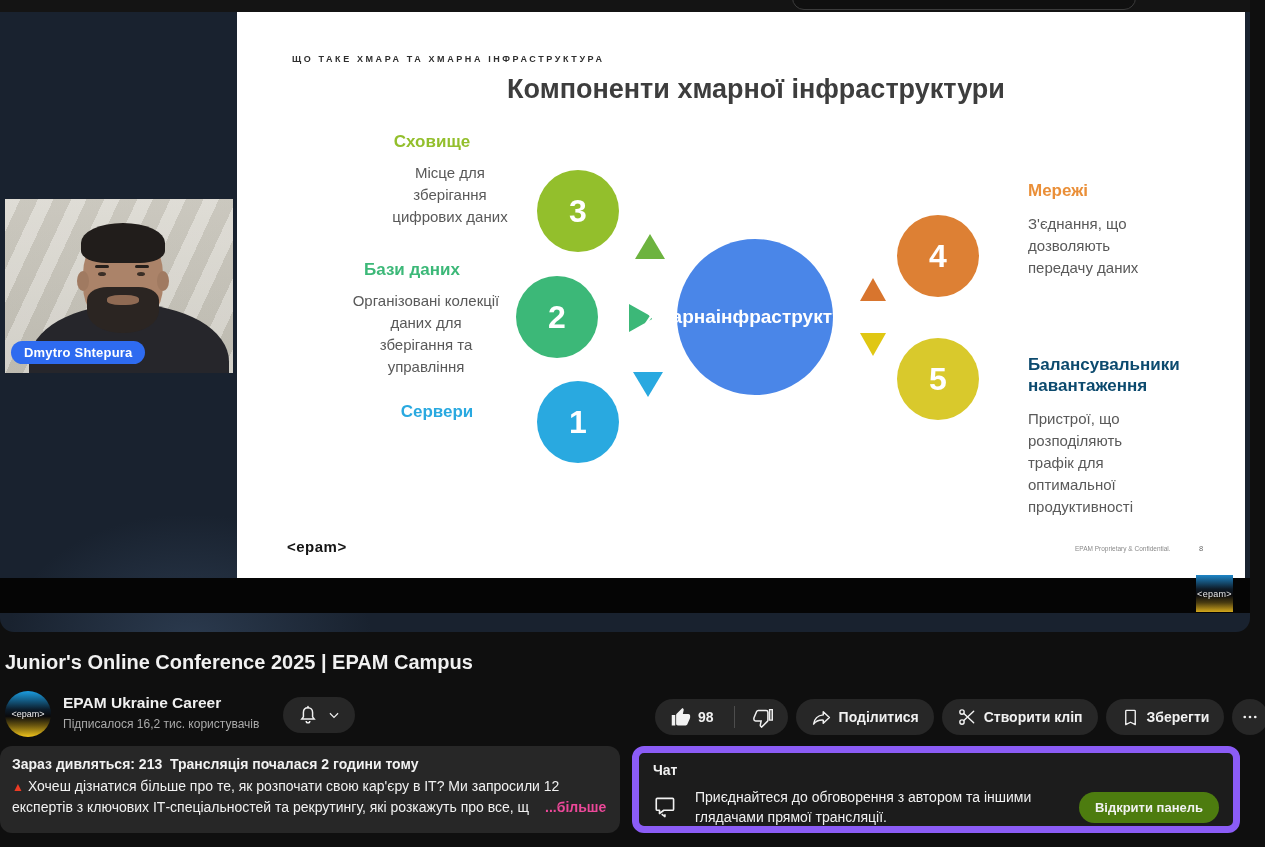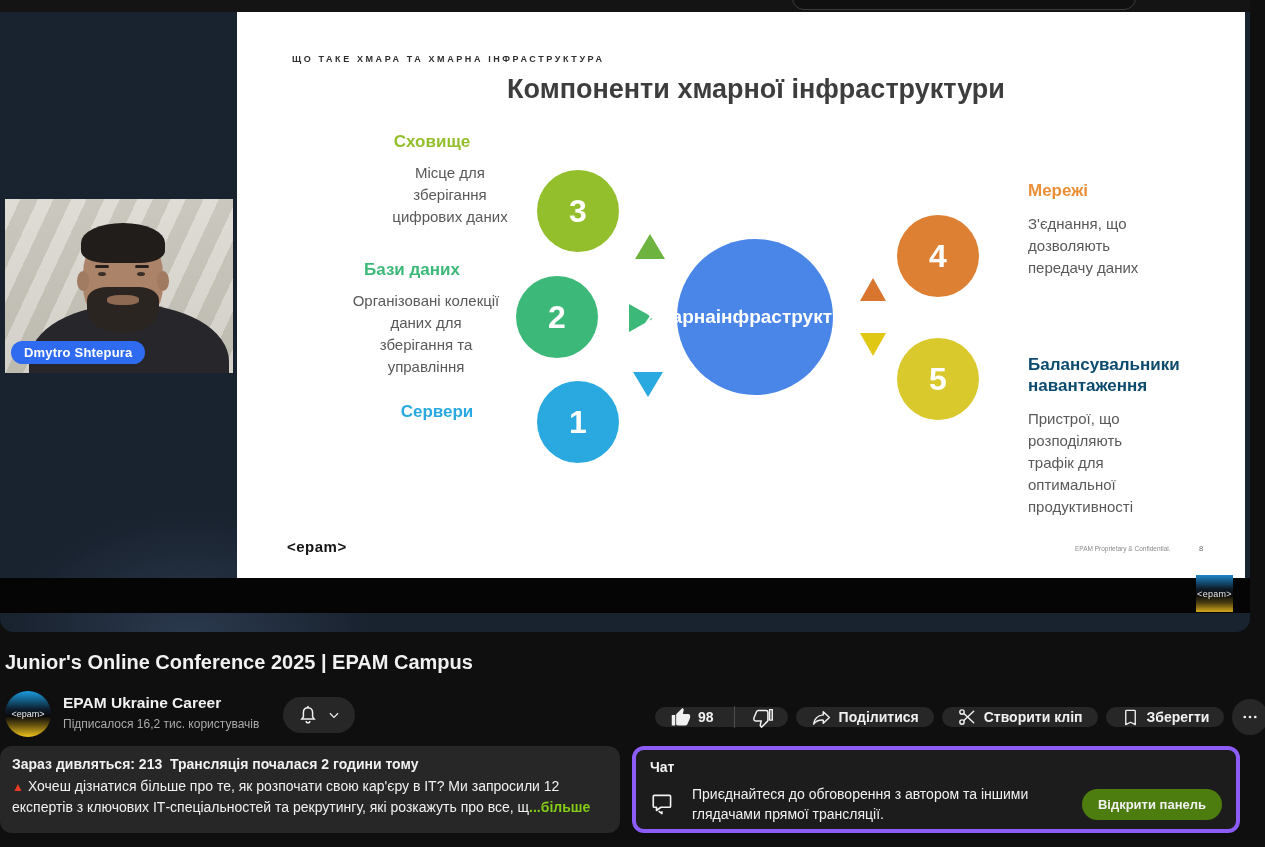--- a/index.html
+++ b/index.html
@@ -76,38 +76,38 @@
 
   .avatar { position:absolute; left:5px; top:691px; width:46px; height:46px; border-radius:50%;
     background:linear-gradient(180deg,#1b9de0 0%, #0c1d2c 40%, #0a0a0c 55%, #6a560f 75%, #efc31c 100%);
     display:flex; align-items:center; justify-content:center; color:#eee; font-size:9px; }
   .channel-name { position:absolute; left:63px; top:694px; color:#f1f1f1; font-size:15.5px; font-weight:700; }
   .channel-subs { position:absolute; left:63px; top:717px; color:#aaaaaa; font-size:12px; }
   .bell-pill { position:absolute; left:283px; top:697px; height:36px; padding:0 14px;
     background:#272727; border-radius:18px; display:flex; align-items:center; gap:8px; cursor:pointer; }
 
   .actions { position:absolute; left:655px; top:699px; display:flex; gap:8px; align-items:center; }
-  .pill { height:20px; background:#272727; border-radius:18px; display:flex; align-items:center;
+  .pill { height:36px; background:#272727; border-radius:18px; display:flex; align-items:center;
     padding:0 15px; gap:7px; color:#f1f1f1; font-size:14px; font-weight:600; cursor:pointer; white-space:nowrap; }
   .like-pill { padding:0; }
   .like-seg { display:flex; align-items:center; gap:7px; padding:0 13px 0 15px; height:100%; }
   .like-div { width:1px; height:22px; background:#4d4d4d; }
   .dislike-seg { display:flex; align-items:center; padding:0 14px 0 11px; height:100%; }
   .more-btn { width:36px; height:36px; border-radius:50%; background:#272727; color:#f1f1f1;
     display:flex; align-items:center; justify-content:center; cursor:pointer; }
 
   .desc-box { position:absolute; left:0; top:746px; width:620px; height:87px; background:#272727;
     border-radius:12px; padding:10px 12px; color:#f1f1f1; font-size:14px; cursor:pointer; }
   .desc-stats { font-weight:700; white-space:pre-wrap; margin-bottom:4px; }
   .desc-body { line-height:20px; }
   .desc-marker { color:#ec3b24; font-size:12px; margin-right:4px; }
-  .desc-more { font-weight:700; color:#84cc16; margin-left:0; cursor:pointer; }
+  .desc-more { font-weight:700; color:#ec4899; margin-left:16px; cursor:pointer; }
 
   .chat-box { position:absolute; left:632px; top:746px; width:608px; height:87px; background:#1c1c1c;
-    border:4px solid #8b5cf6; border-radius:12px; padding:9px 14px; }
+    border:7px solid #8b5cf6; border-radius:12px; padding:9px 14px; }
   .chat-title { color:#f1f1f1; font-size:14px; font-weight:700; }
   .chat-row { display:flex; align-items:center; gap:16px; margin-top:9px; }
   .chat-msg { color:#f1f1f1; font-size:14px; line-height:20px; width:390px; }
   .chat-open-btn { margin-left:auto; background:#4d7c0f; color:#f1f1f1; font-size:13px; font-weight:600;
     padding:8px 16px; border-radius:18px; cursor:pointer; white-space:nowrap; }
 
   svg { display:block; }
 </style>
 </head>
 <body>

